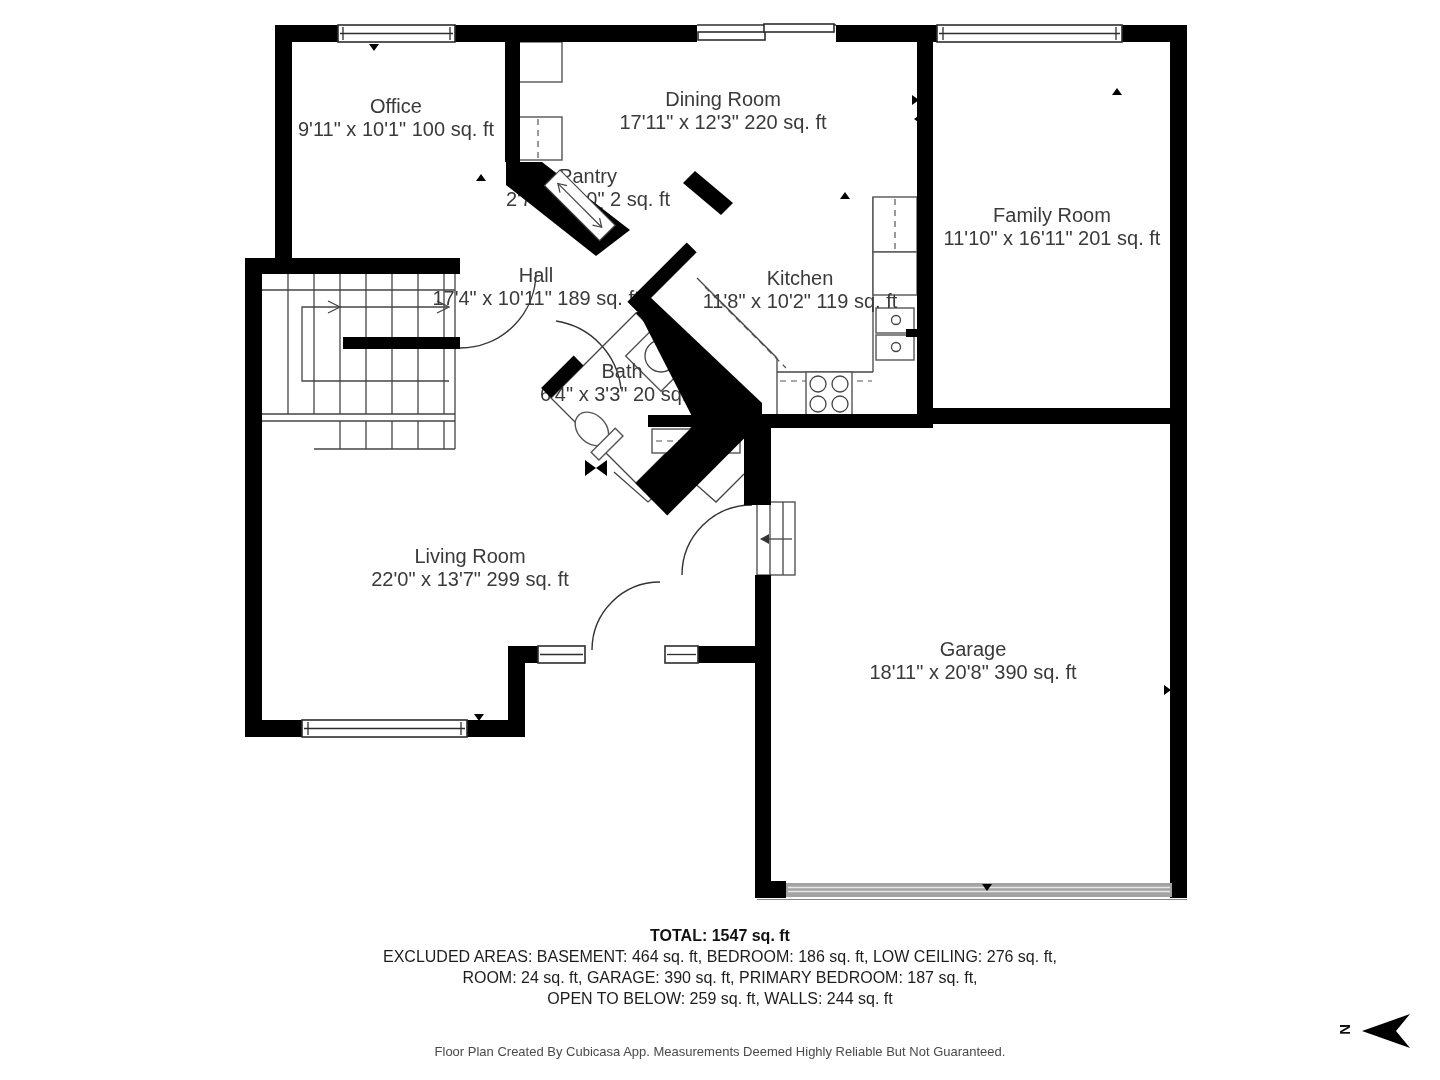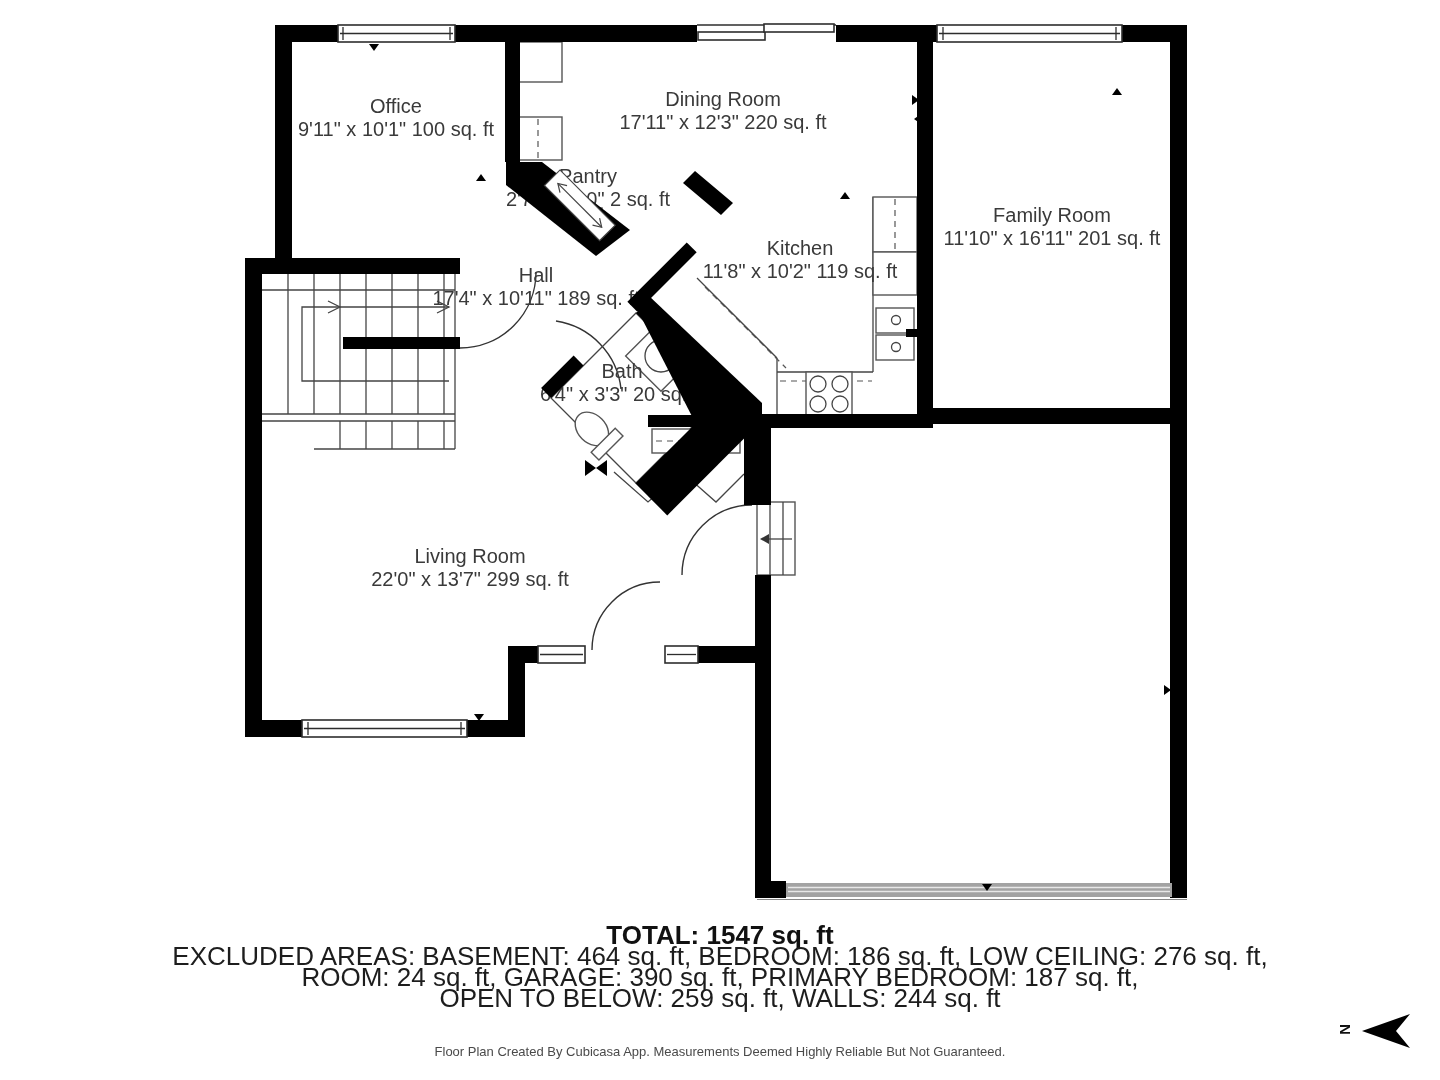--- a/index.html
+++ b/index.html
@@ -5,21 +5,21 @@
   html,body{margin:0;padding:0;background:#ffffff;}
   #stage{position:relative;width:1440px;height:1080px;background:#fff;overflow:hidden;
          font-family:"Liberation Sans",sans-serif;}
   #stage svg{position:absolute;left:0;top:0;}
   #base-svg{z-index:1;}
   #labels{position:absolute;left:0;top:0;width:1440px;height:784px;z-index:2;}
   #walls-svg{z-index:3;}
   .room-label{position:absolute;transform:translateX(-50%);text-align:center;
               color:#3a3a3a;font-size:20px;line-height:23px;white-space:nowrap;}
   #summary{position:absolute;left:0;top:925px;width:1440px;text-align:center;z-index:4;
-           color:#1d1d1d;font-size:26px;line-height:21px;}
+           color:#1d1d1d;font-size:16px;line-height:21px;}
   #summary .total{font-weight:bold;color:#111;}
   #disclaimer{position:absolute;left:0;top:1044px;width:1440px;text-align:center;z-index:4;
               color:#4a4a4a;font-size:13px;}
   #compass-n{position:absolute;left:1340px;top:1021px;z-index:4;font-size:15px;font-weight:bold;
              color:#111;transform:rotate(90deg);}
   .thin{stroke:#444;stroke-width:1.3;fill:none;}
   .fix{stroke:#555;stroke-width:1.4;fill:#fff;}
   .arc{stroke:#333;stroke-width:1.4;fill:none;}
   .dash{stroke:#555;stroke-width:1.2;fill:none;stroke-dasharray:6 5;}
   .win{fill:#fff;stroke:#2d2d2d;stroke-width:1.6;}
@@ -140,31 +140,35 @@
       <div>2'7" x 0'10" 2 sq. ft</div>
     </div>
     <div class="room-label" style="left:1052px;top:204px;">
       <div>Family Room</div>
       <div>11'10" x 16'11" 201 sq. ft</div>
     </div>
     <div class="room-label" style="left:536px;top:264px;">
       <div>Hall</div>
       <div>17'4" x 10'11" 189 sq. ft</div>
     </div>
-    <div class="room-label" style="left:800px;top:237px;">
+    <div class="room-label" style="left:800px;top:267px;">
       <div>Kitchen</div>
       <div>11'8" x 10'2" 119 sq. ft</div>
     </div>
     <div class="room-label" style="left:622px;top:360px;">
       <div>Bath</div>
       <div>6'4" x 3'3" 20 sq. ft</div>
     </div>
     <div class="room-label" style="left:470px;top:545px;">
       <div>Living Room</div>
       <div>22'0" x 13'7" 299 sq. ft</div>
+    </div>
+    <div class="room-label" style="left:973px;top:638px;">
+      <div>Garage</div>
+      <div>18'11" x 20'8" 390 sq. ft</div>
     </div>
   </div>
 
   <svg id="walls-svg" width="1440" height="1080" viewBox="0 0 1440 1080">
     <g fill="#000">
 
       <rect x="275" y="25" width="63" height="17"></rect>
       <rect x="455" y="25" width="242" height="17"></rect>
       <rect x="836" y="25" width="101" height="17"></rect>
       <rect x="1122" y="25" width="65" height="17"></rect>

